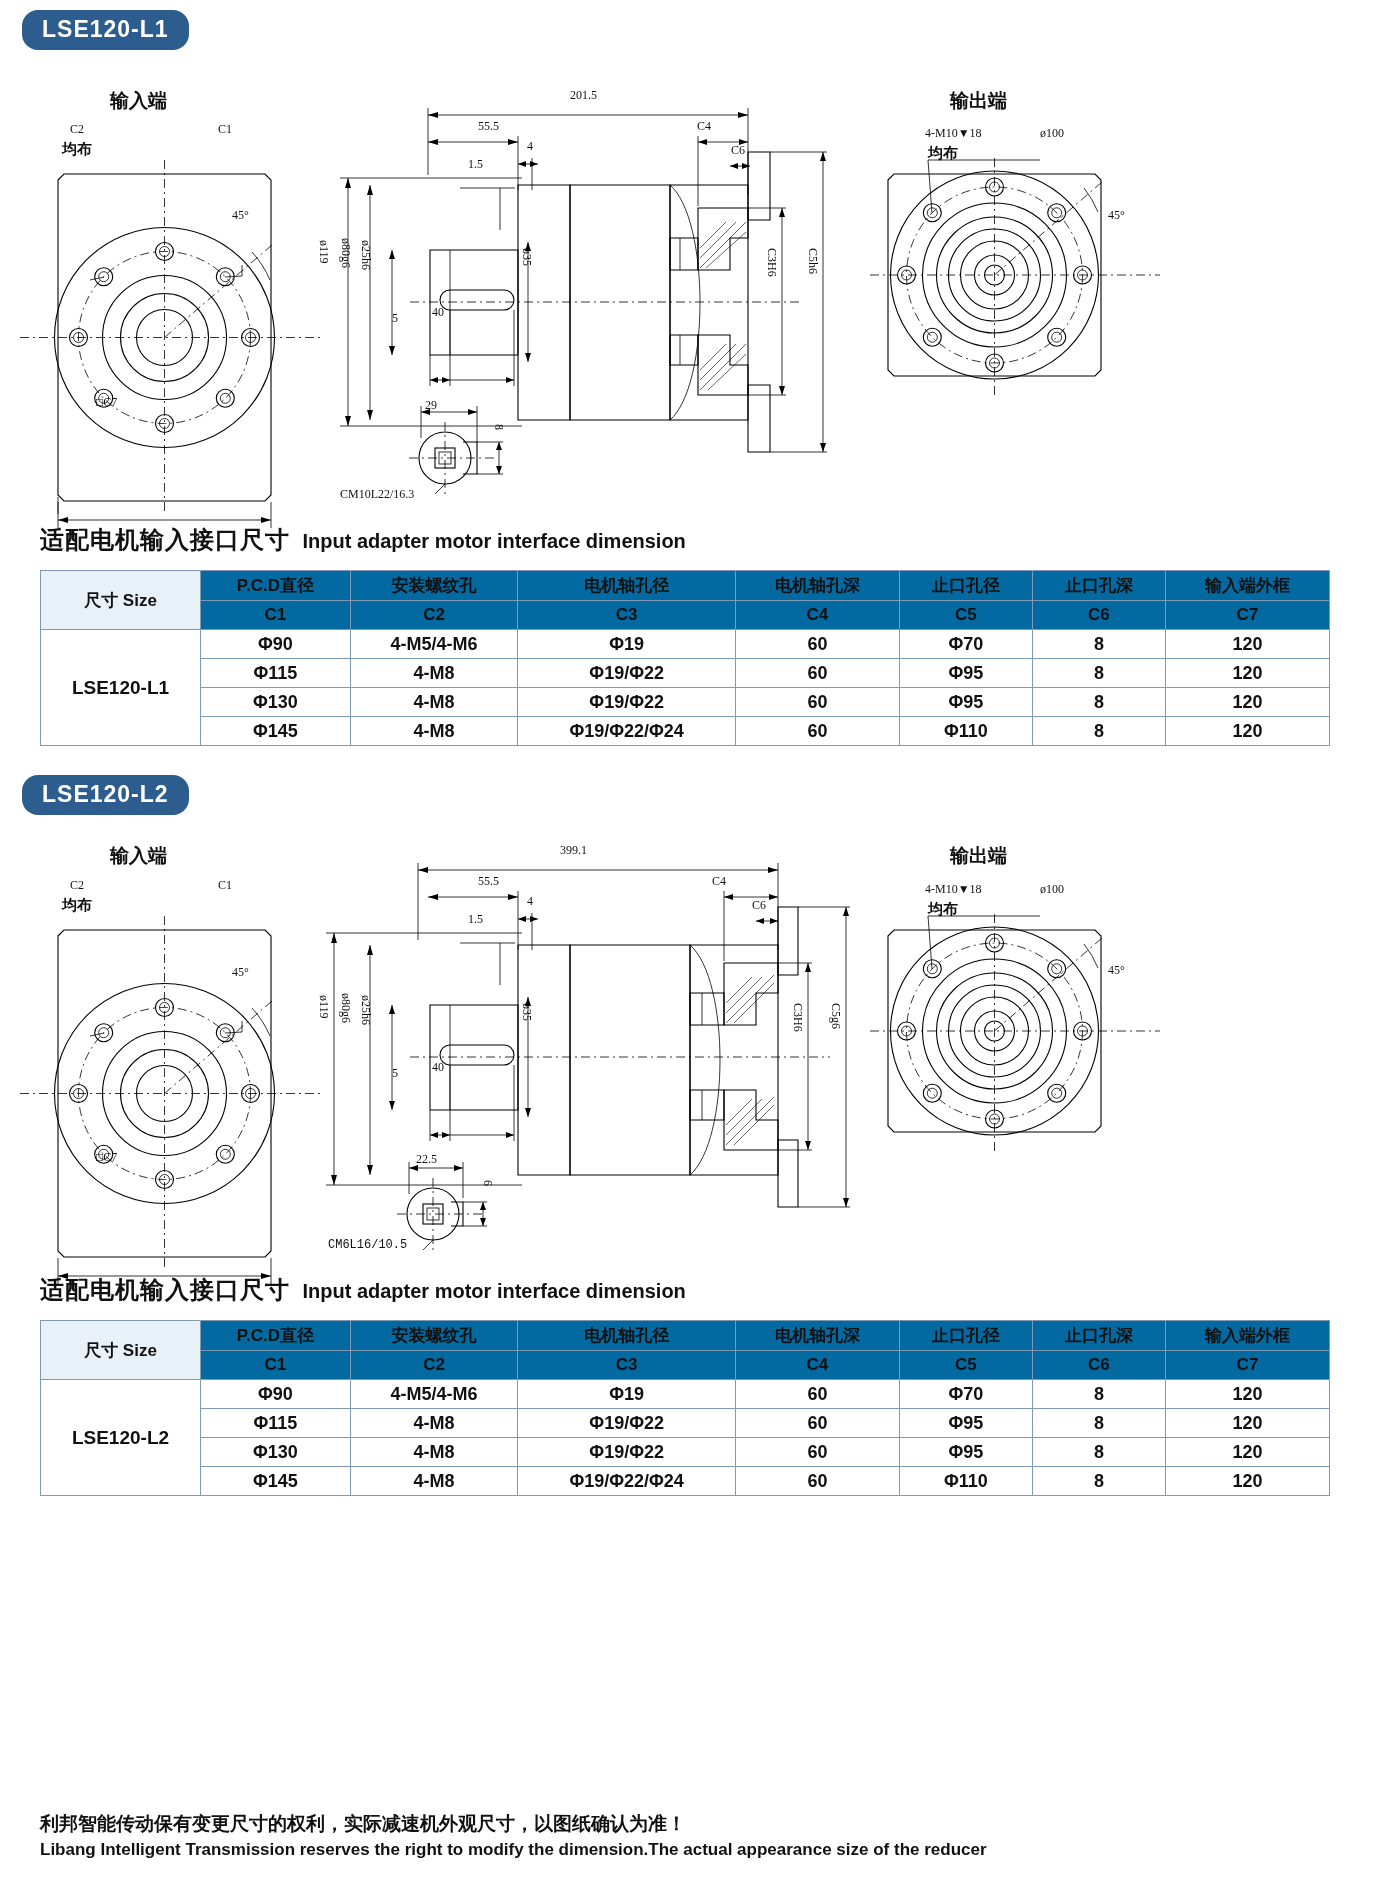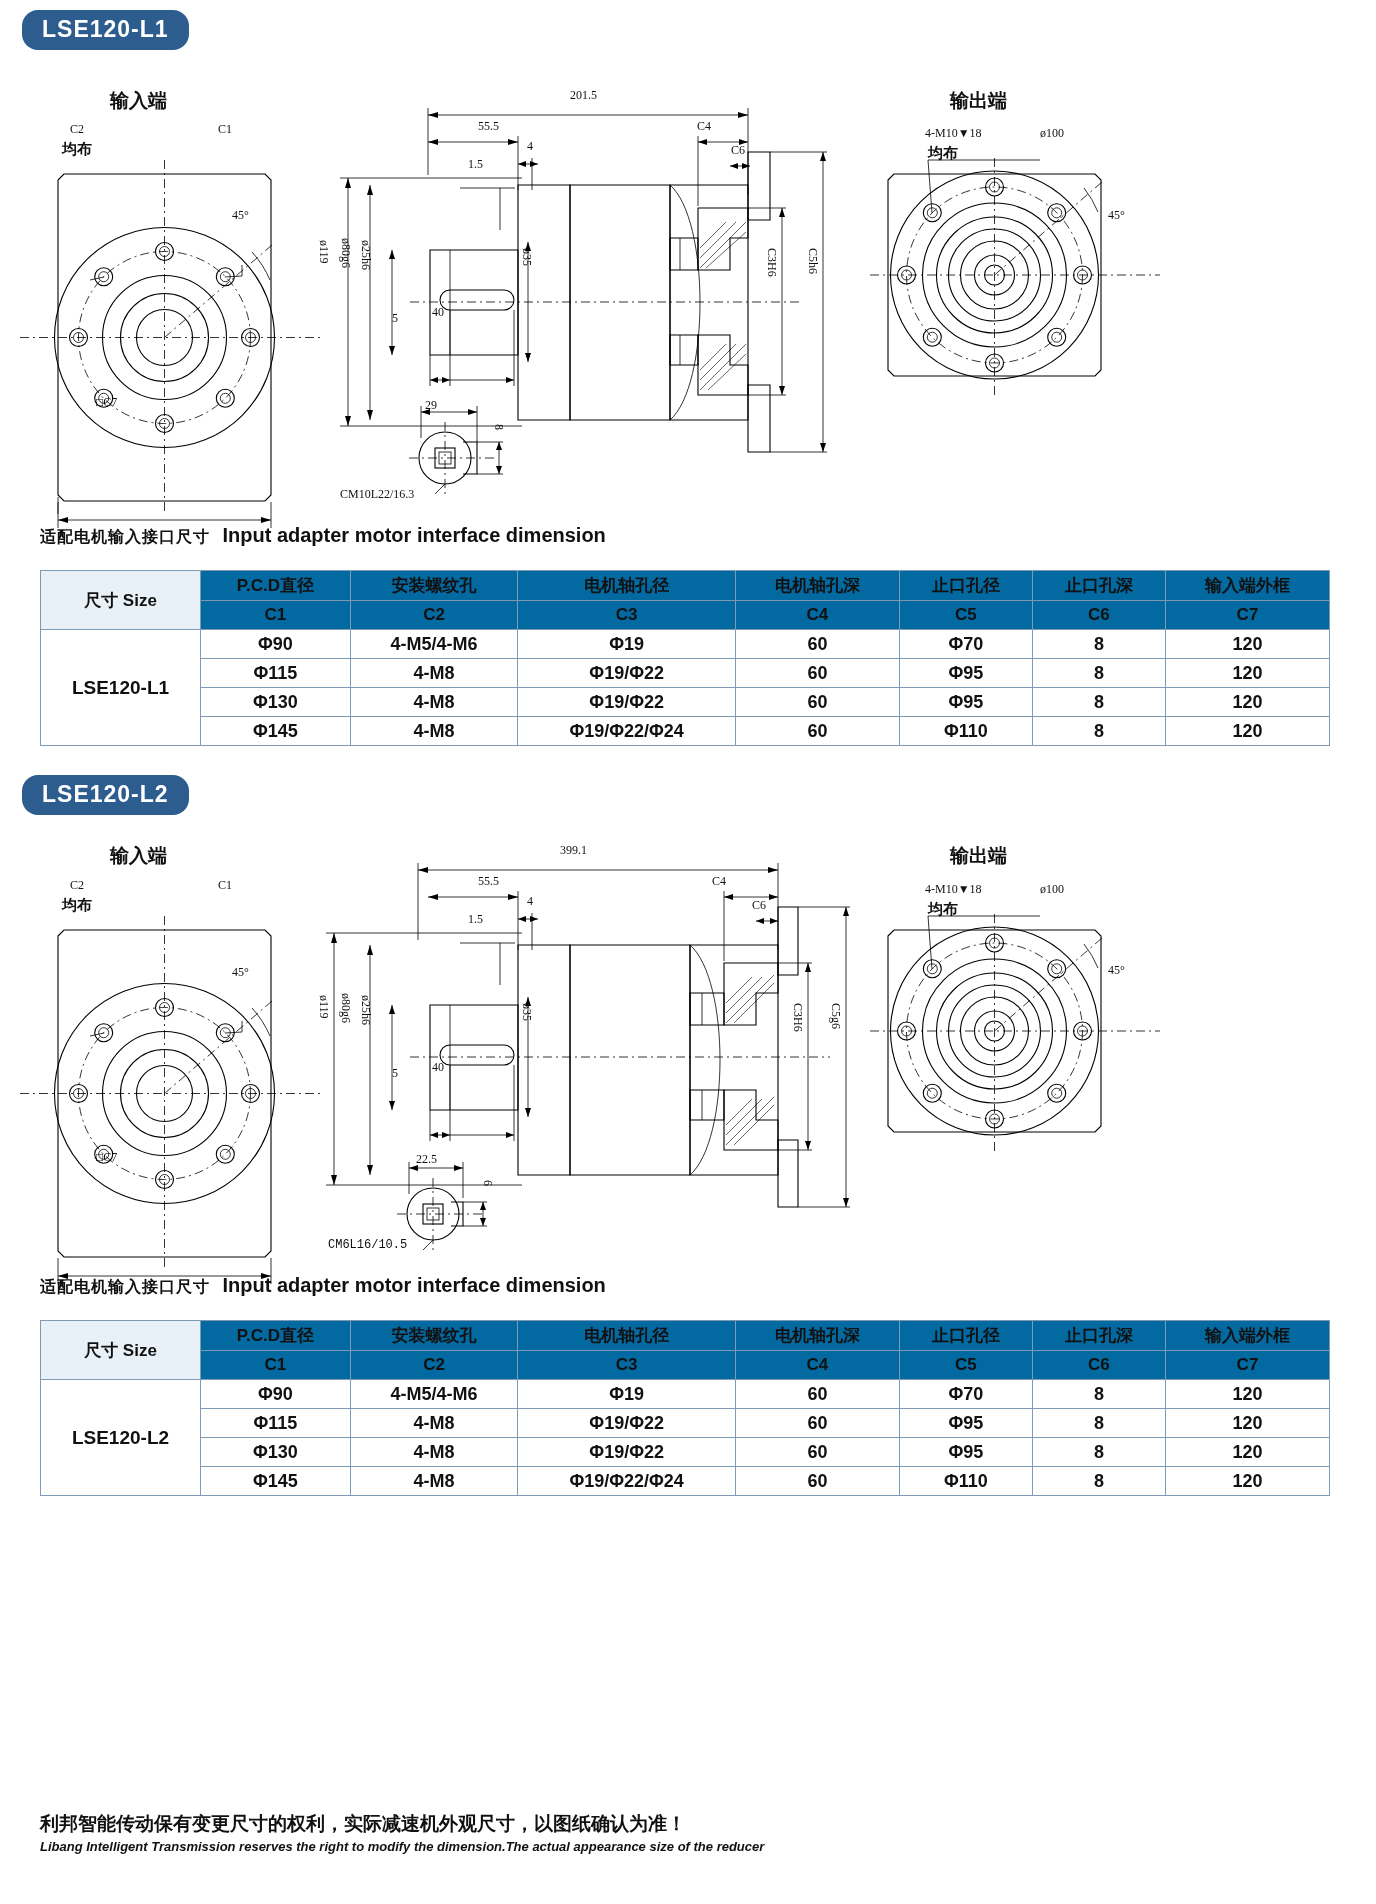--- a/index.html
+++ b/index.html
@@ -22,21 +22,21 @@
     font-size:23px;
     font-weight:bold;
     letter-spacing:1px;
     padding:6px 20px 7px 20px;
     border-radius:16px;
   }
   .badge-wrap { position:absolute; }
 
   
   .tbl-title { position:absolute; white-space:nowrap; }
-  .tbl-title .cn { font-size:16px; font-weight:bold; letter-spacing:1px; }
+  .tbl-title .cn { font-size:24px; font-weight:bold; letter-spacing:1px; }
   .tbl-title .en { font-size:20px; font-weight:bold; margin-left:8px; }
 
   
   table.dim {
     position:absolute;
     border-collapse:collapse;
     width:1290px;
     font-size:17px;
     background:#fff;
   }
@@ -54,21 +54,21 @@
 
   
   .footer {
     position:absolute;
     left:40px; top:1810px;
     width:1300px;
     font-size:19px;
     font-weight:bold;
     line-height:1.45;
   }
-  .footer .l2 { font-size:13px;font-style:italic; }
+  .footer .l2 { font-size:17px; }
 
   
   .lbl {
     position:absolute;
     font-family:"Liberation Serif", serif;
     font-size:12px;
     white-space:nowrap;
   }
   .lbl.cn { font-family:Liberation Mono, monospace; font-size:19px; font-weight:bold; }
   .vert { writing-mode:vertical-rl; text-orientation:mixed; }

